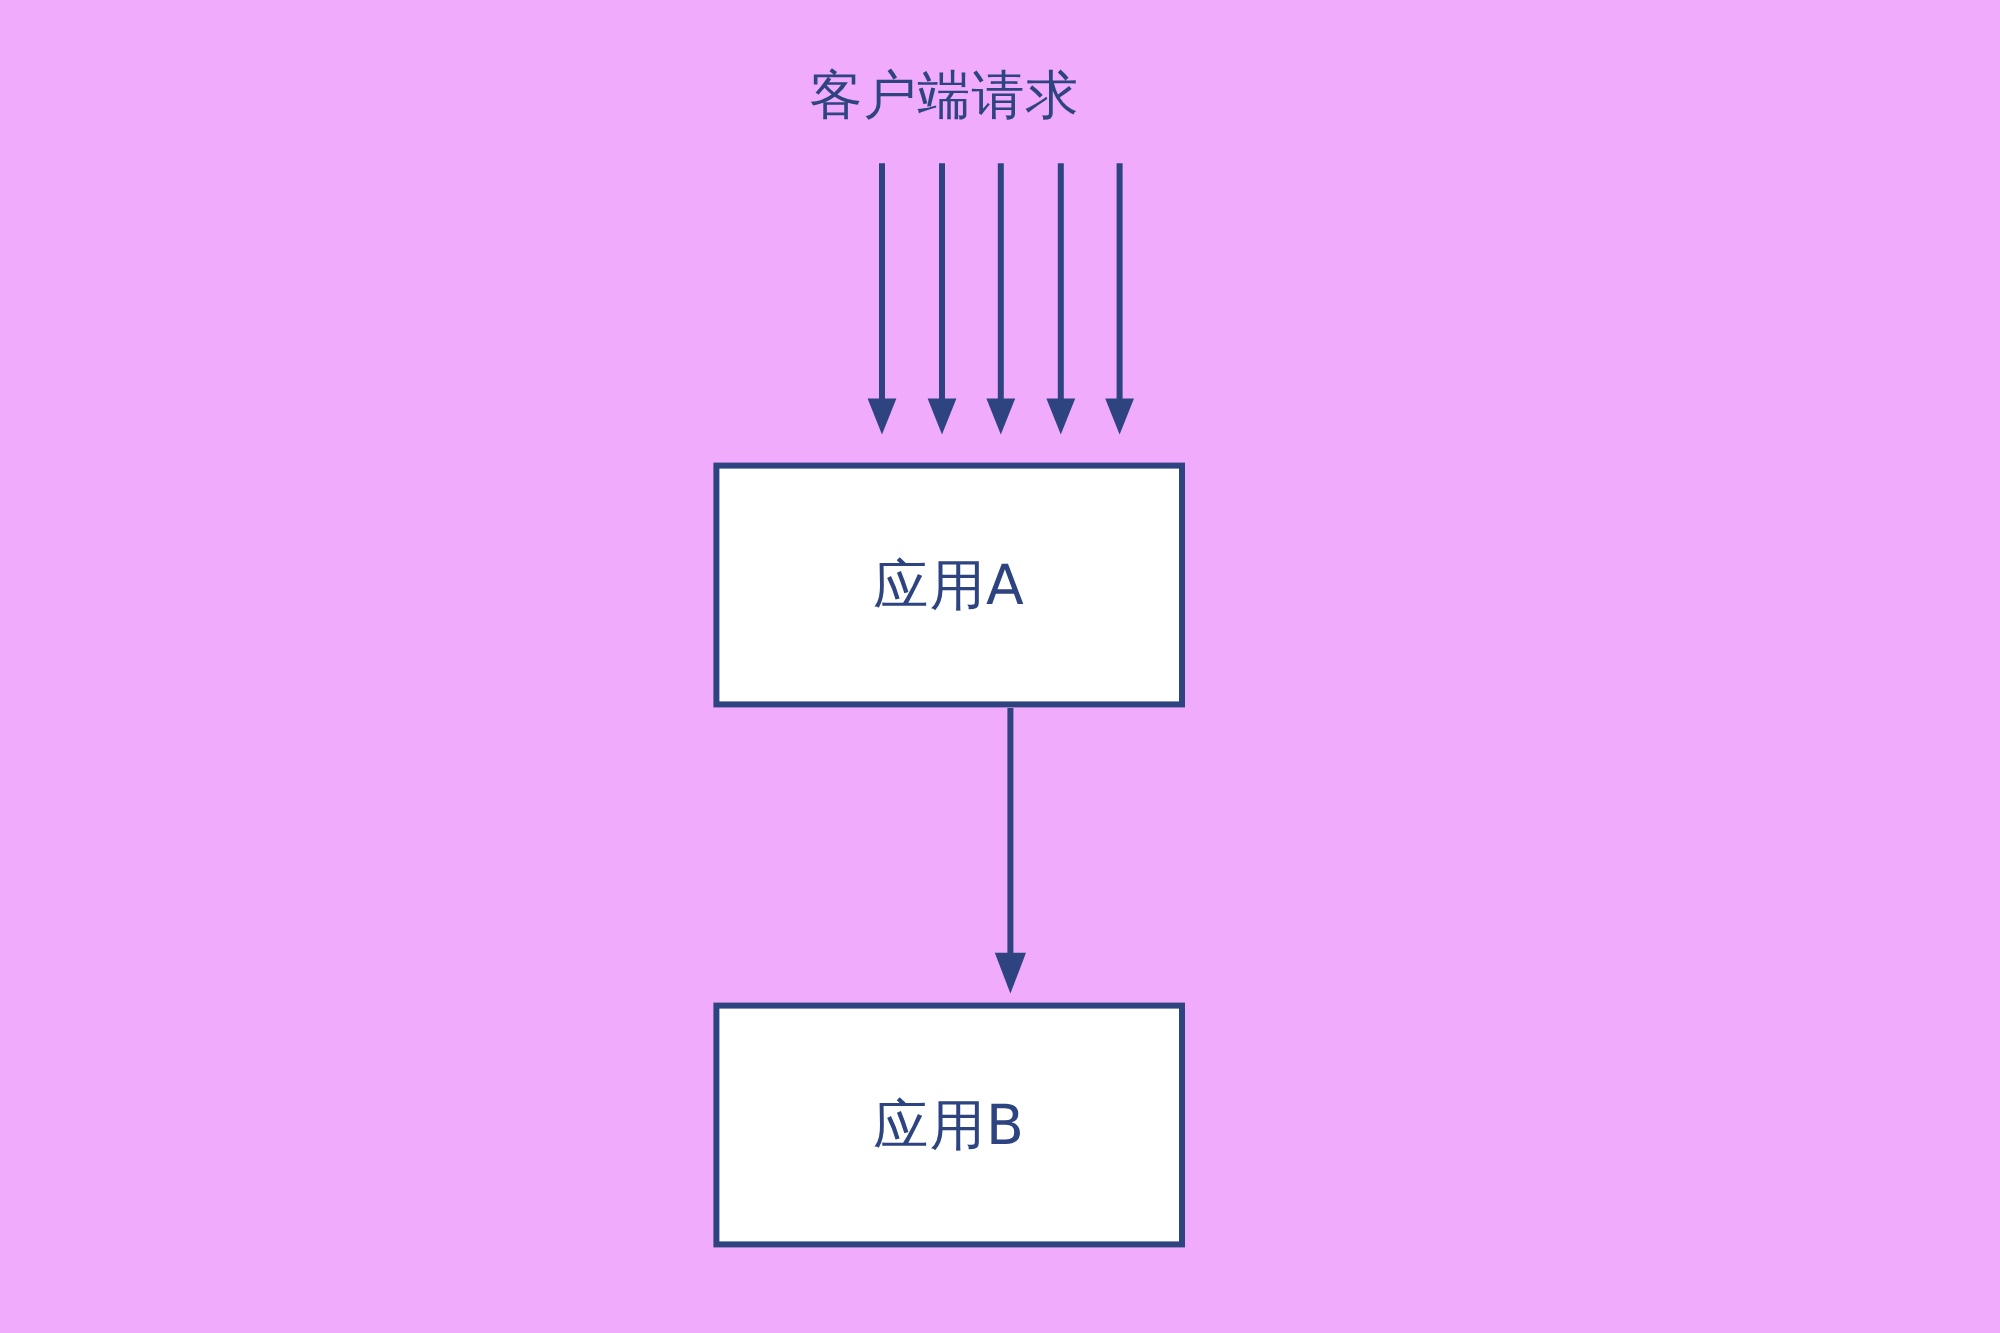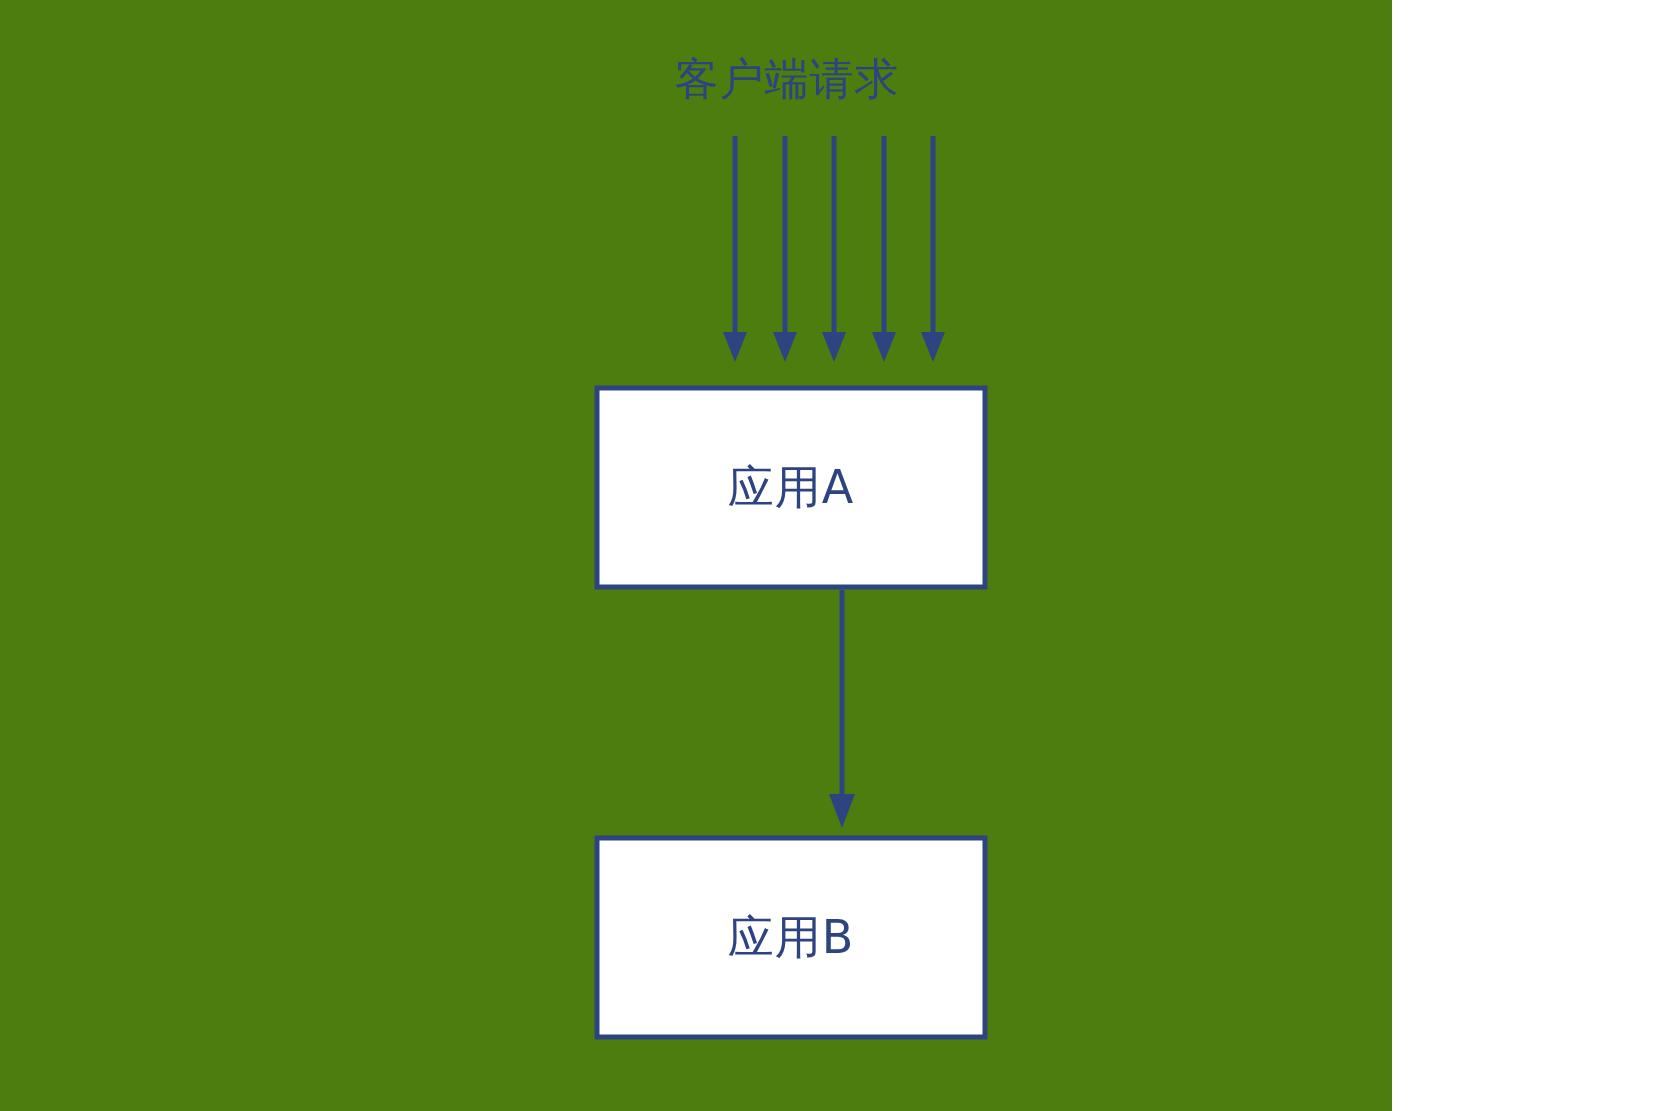--- a/index.html
+++ b/index.html
@@ -6,23 +6,23 @@
   html, body {
     margin: 0;
     padding: 0;
     background: #ffffff;
   }
   body {
     font-family: "DejaVu Sans", sans-serif;
   }
   #canvas {
     position: relative;
-    width: 1392px;
+    width: 1667px;
     height: 1111px;
-    background: #4d7c0f;
+    background: #f0abfc;
     overflow: hidden;
   }
   #diagram-svg {
     position: absolute;
     left: 0;
     top: 0;
     width: 1667px;
     height: 1111px;
   }
   .node-label,

